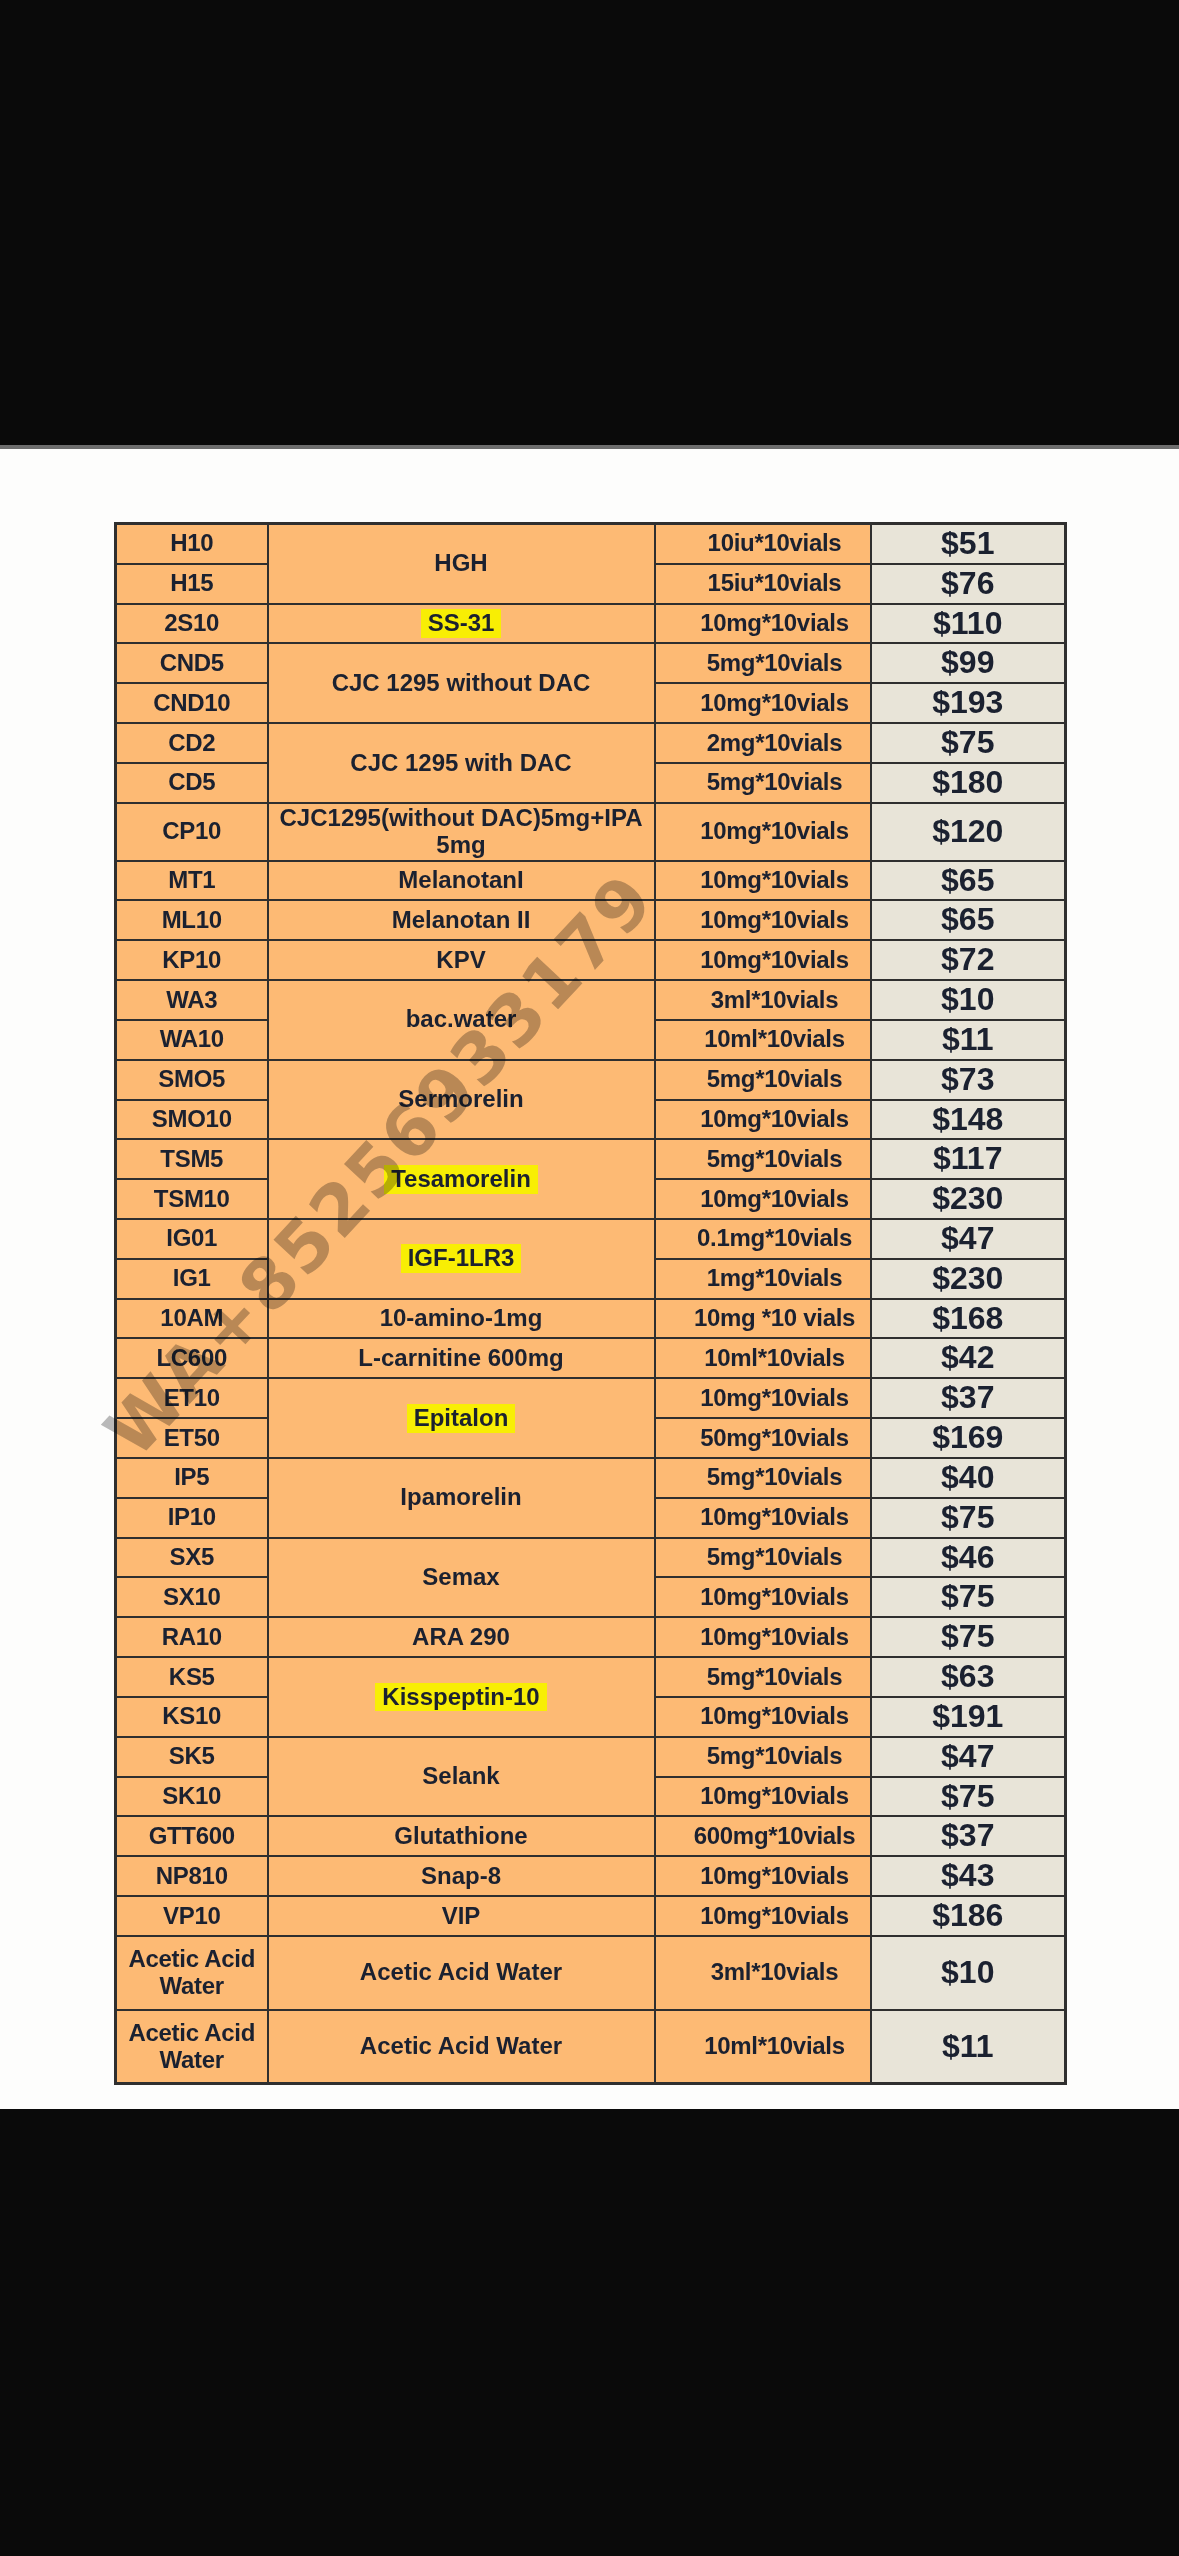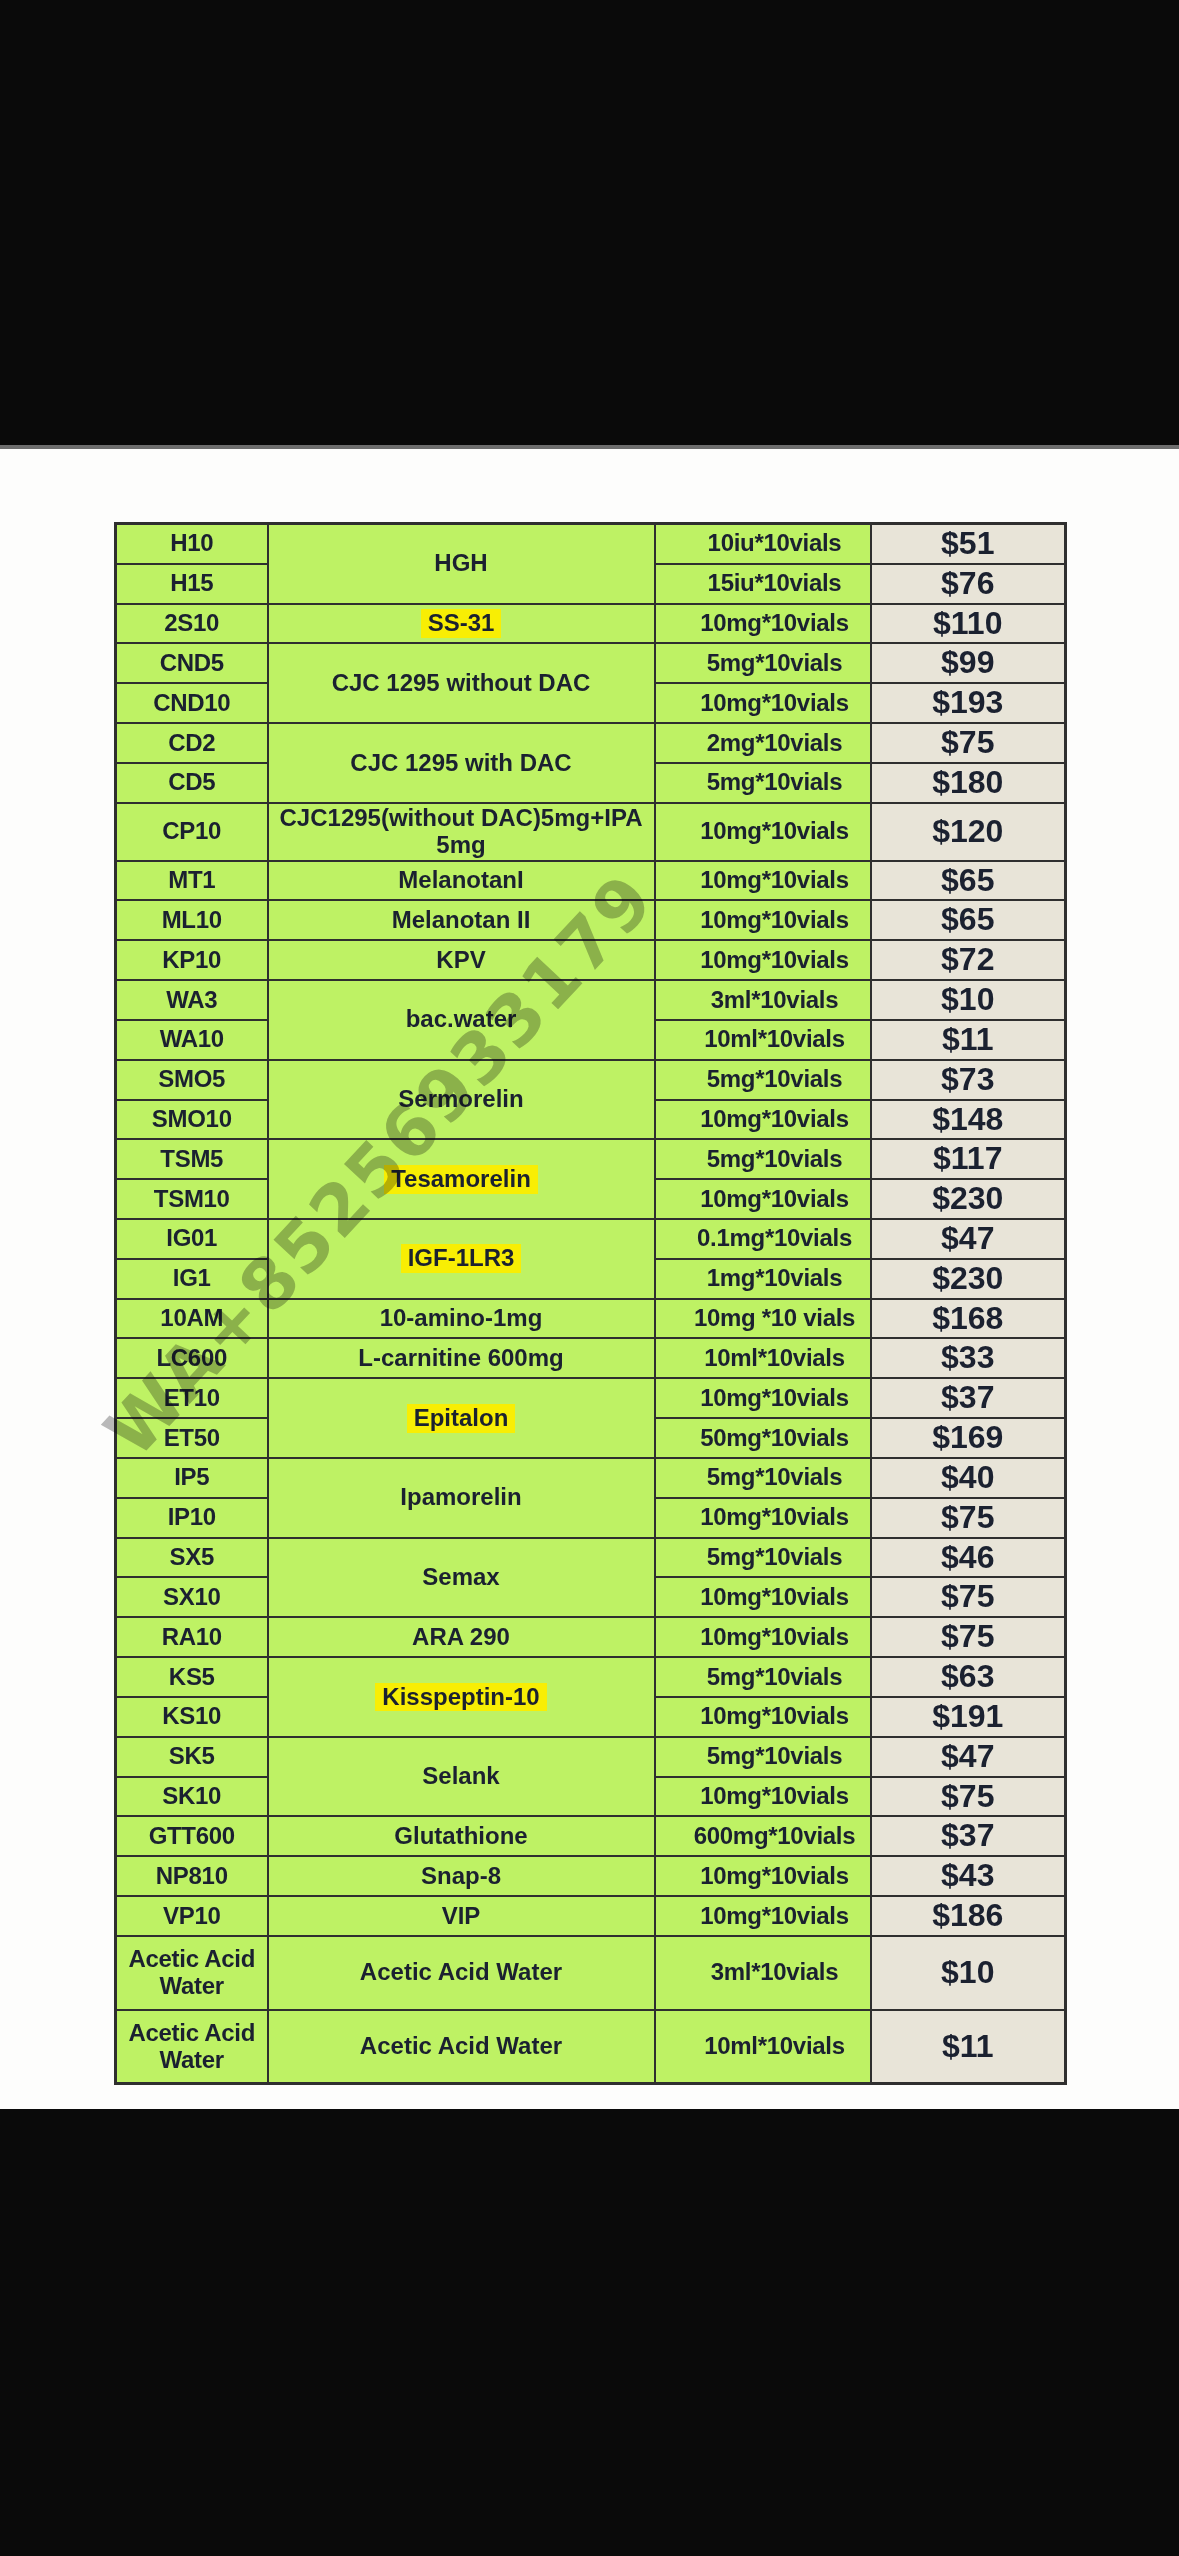--- a/index.html
+++ b/index.html
@@ -19,21 +19,21 @@
   .letterbox.top{top:0;height:445px;border-bottom:4px solid #6e6e6e;}
   .letterbox.bottom{top:2109px;height:447px;}
   .paper{
     position:absolute;left:0;top:449px;width:1179px;height:1660px;
     background:#fdfdfc;
   }
   table.price-table{
     position:absolute;left:114px;top:522px;width:950px;
     border-collapse:collapse;table-layout:fixed;
     border:3px solid var(--border);
-    background:#bef264;
+    background:#fdba74;
   }
   col.c-code{width:152px;}
   col.c-name{width:387px;}
   col.c-size{width:216px;}
   col.c-price{width:195px;}
   td{
     border:2px solid var(--border);
     text-align:center;vertical-align:middle;
     font-weight:bold;color:var(--text);
     padding:1px 6px;line-height:1.12;
@@ -181,21 +181,21 @@
       <tr>
         <td class="code-cell">10AM</td>
         <td class="name-cell" rowspan="1">10-amino-1mg</td>
         <td class="size-cell">10mg *10 vials</td>
         <td class="price-cell">$168</td>
       </tr>
       <tr>
         <td class="code-cell">LC600</td>
         <td class="name-cell" rowspan="1">L-carnitine 600mg</td>
         <td class="size-cell">10ml*10vials</td>
-        <td class="price-cell">$33</td>
+        <td class="price-cell">$42</td>
       </tr>
       <tr>
         <td class="code-cell">ET10</td>
         <td class="name-cell" rowspan="2"><span class="hl">Epitalon</span></td>
         <td class="size-cell">10mg*10vials</td>
         <td class="price-cell">$37</td>
       </tr>
       <tr>
         <td class="code-cell">ET50</td>
         <td class="size-cell">50mg*10vials</td>

